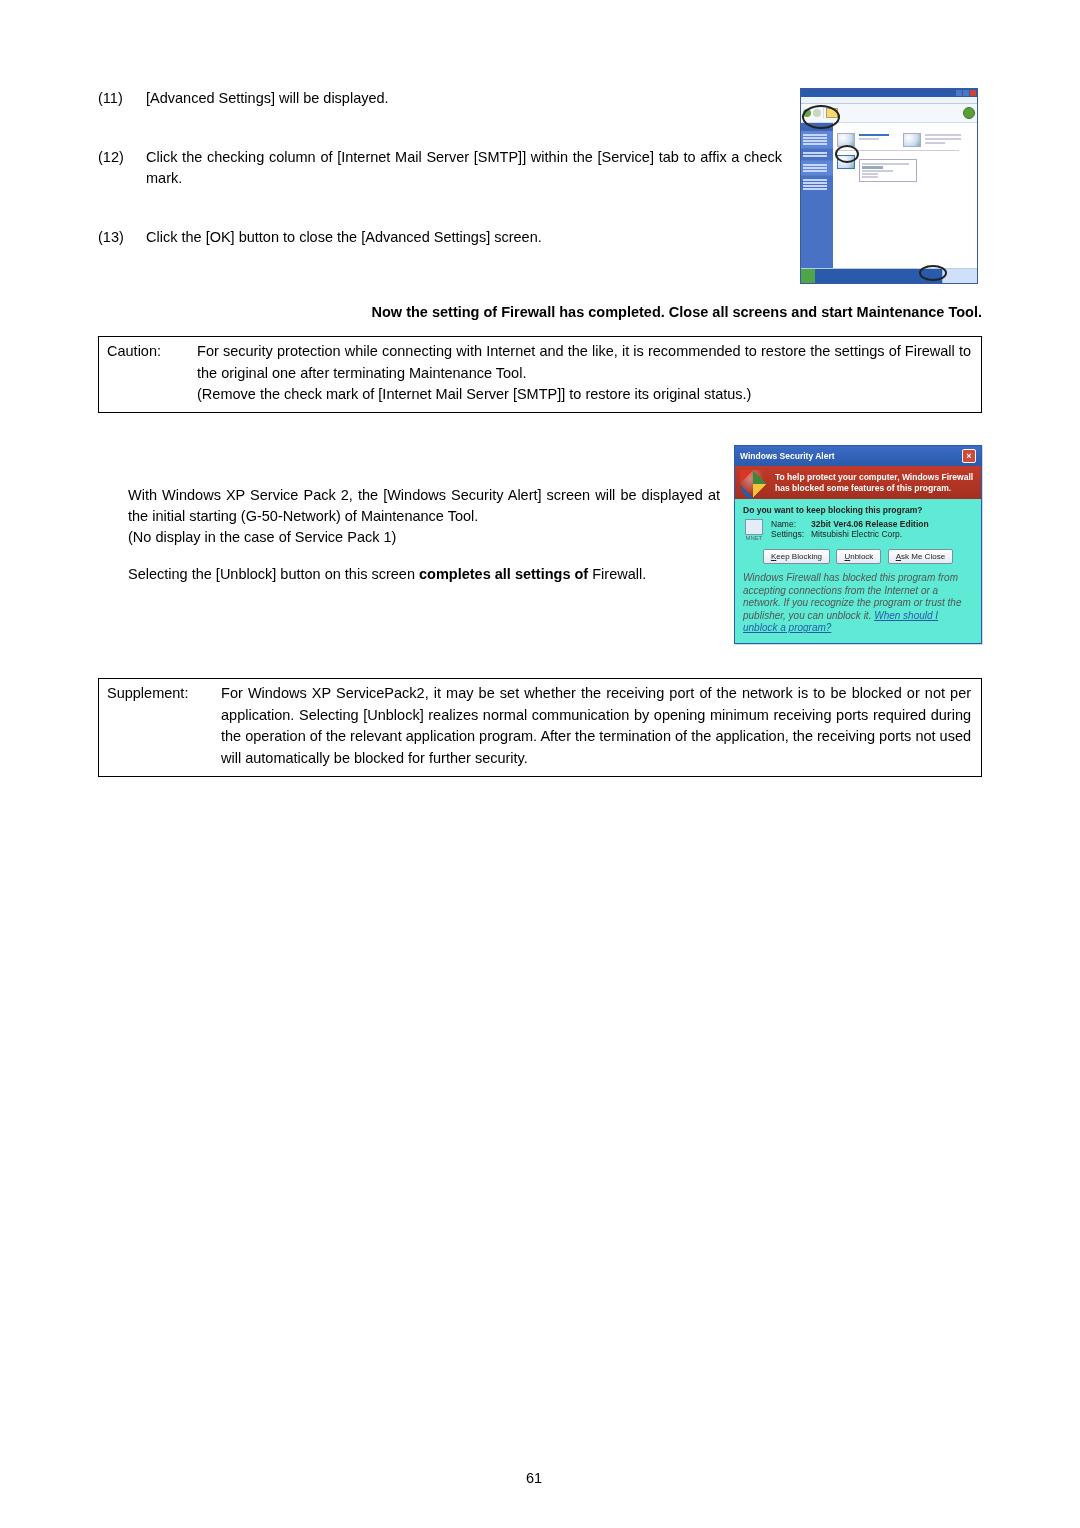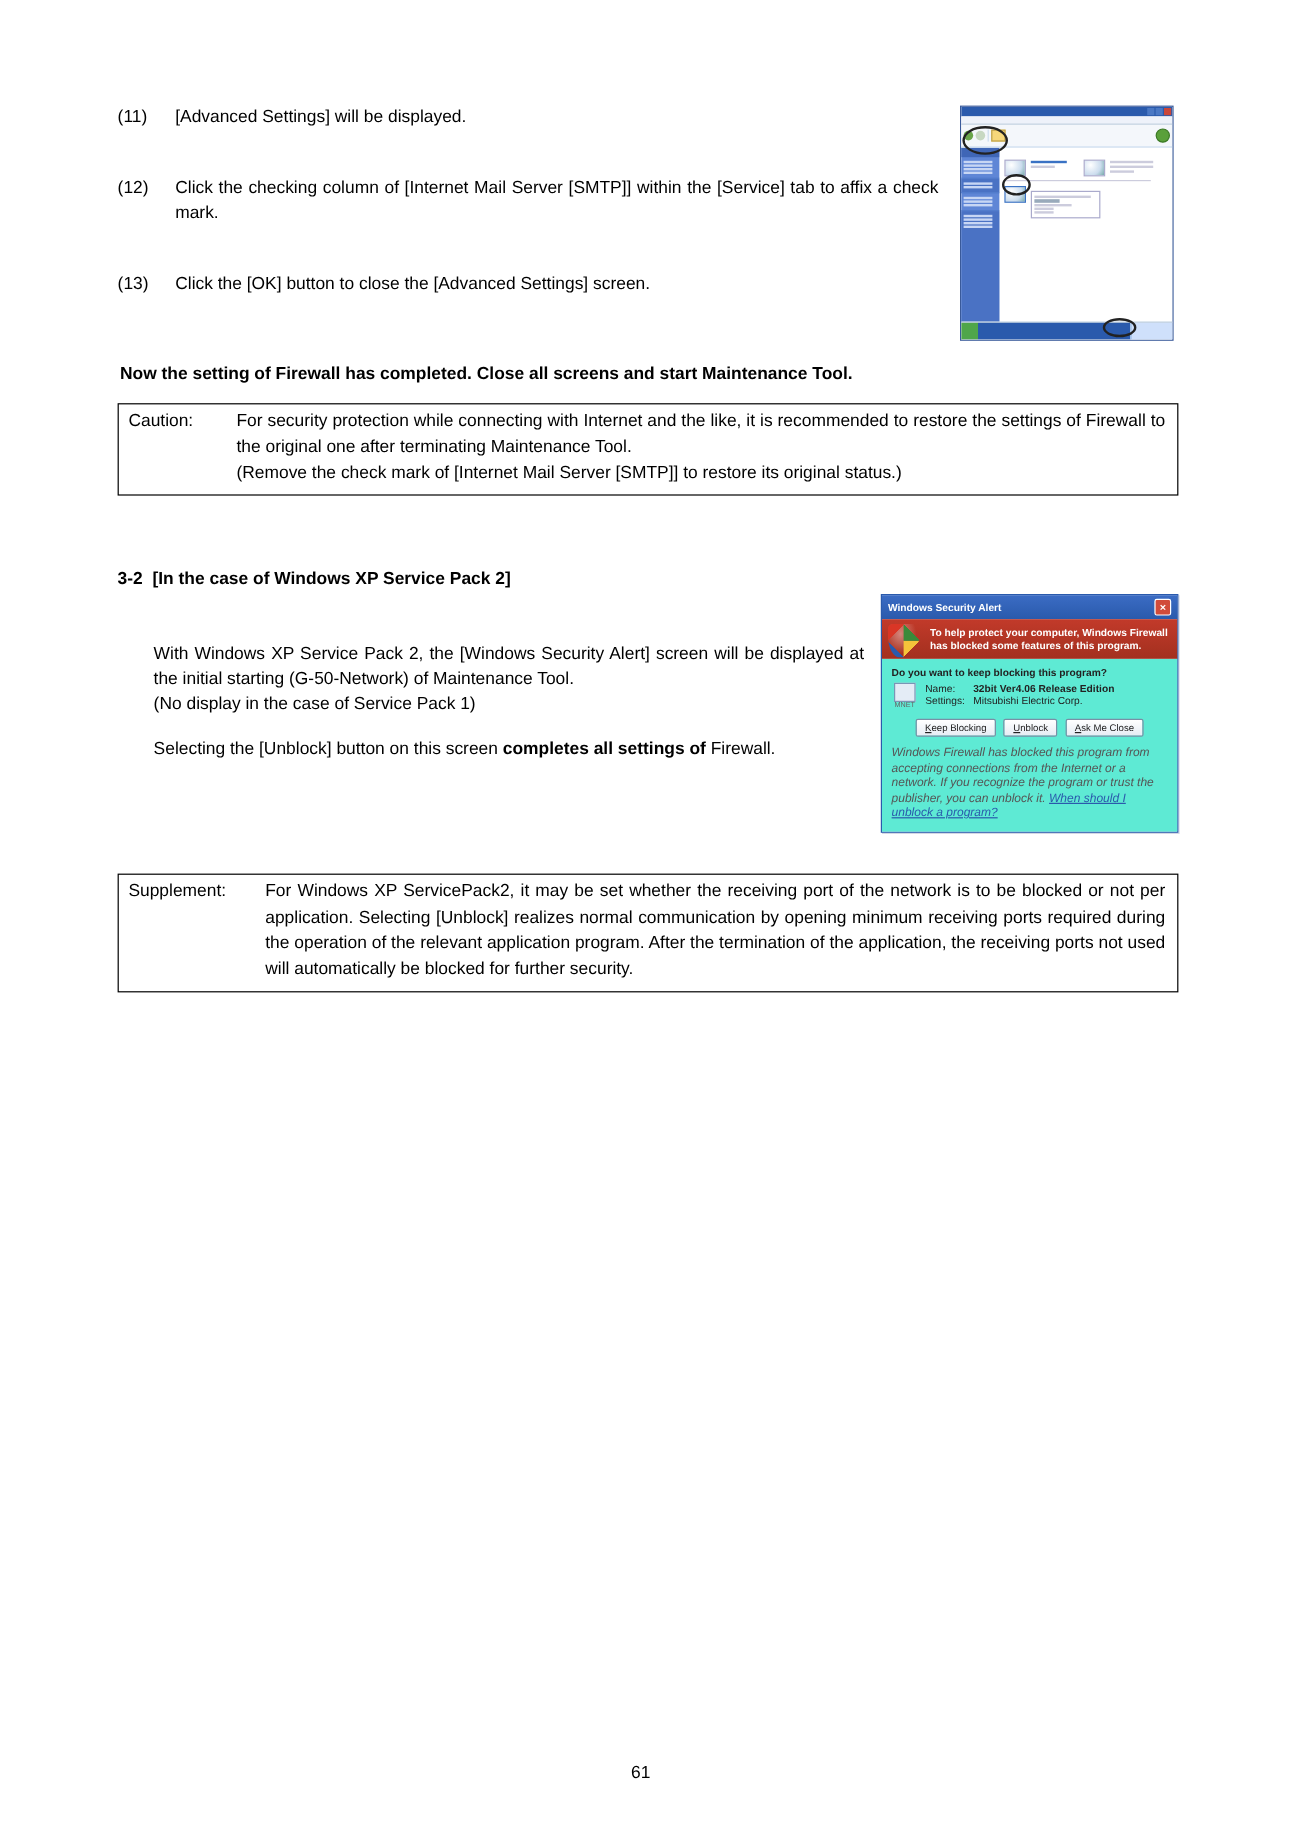--- a/index.html
+++ b/index.html
@@ -100,20 +100,21 @@
   .status-right { width:34px; background:#cfe0fb; border-left:1px solid #9abce6; }
   .oval-annot {
     position:absolute; border:2px solid #222; border-radius:50%;
     background:transparent;
   }
 
   .completed-line {
     font-weight: bold;
     margin: 18px 0 12px 2px;
     line-height:1.5;
+    text-align:right;
   }
   .boxed {
     border: 1px solid #000;
     padding: 4px 8px 6px 8px;
     line-height: 1.5;
     margin-bottom: 30px;
   }
   .boxed .label {
     display:inline-block;
     width: 86px;
@@ -323,24 +324,20 @@
   </div>
 
   <div class="completed-line">Now the setting of Firewall has completed.    Close all screens and start Maintenance Tool.</div>
 
   <div class="boxed">
     <span class="label">Caution:</span>
     <span class="body" style="white-space:pre-line;">For security protection while connecting with Internet and the like, it is recommended to restore the settings of Firewall to the original one after terminating Maintenance Tool.
 (Remove the check mark of [Internet Mail Server [SMTP]] to restore its original status.)</span>
   </div>
 
-  <div class="section-head">
-    <span>3-2</span>&nbsp;
-    <span>[In the case of Windows XP Service Pack 2]</span>
-  </div>
 
   <div class="sec-row">
     <div class="sec-text">
       <p>
         <span>With Windows XP Service Pack 2, the [Windows Security Alert] screen will be displayed at the initial starting (G-50-Network) of Maintenance Tool.</span><br>
         <span>(No display in the case of Service Pack 1)</span>
       </p>
       <p>
         <span>Selecting the [Unblock] button on this screen </span><span class="bold">completes all settings of</span><span> Firewall.</span>
       </p>

